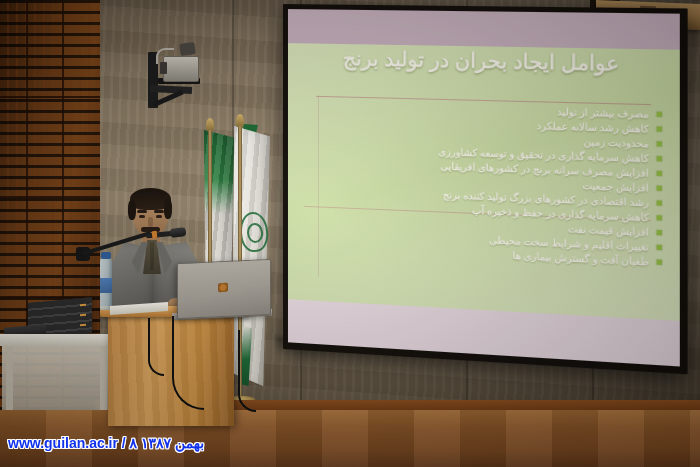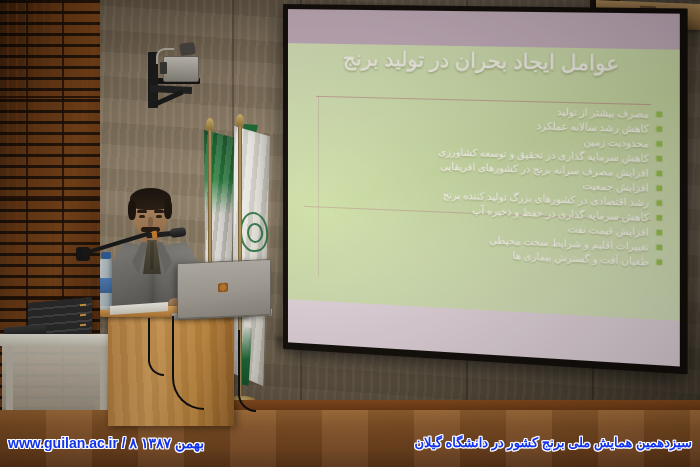--- a/index.html
+++ b/index.html
@@ -574,16 +574,15 @@
 
     <div class="cable cable1"></div>
     <div class="cable cable2"></div>
     <div class="cable cable3"></div>
 
     <div class="grain"></div>
   </div>
 
   <div class="banner">
     <span class="banner-text banner-left">www.guilan.ac.ir / ۸ بهمن ۱۳۸۷</span>
-    <span class="banner-text banner-right">سیزدهمین همایش ملی برنج کشور در دانشگاه گیلان</span>
   </div>
 
 </div>
 
 </body></html>

